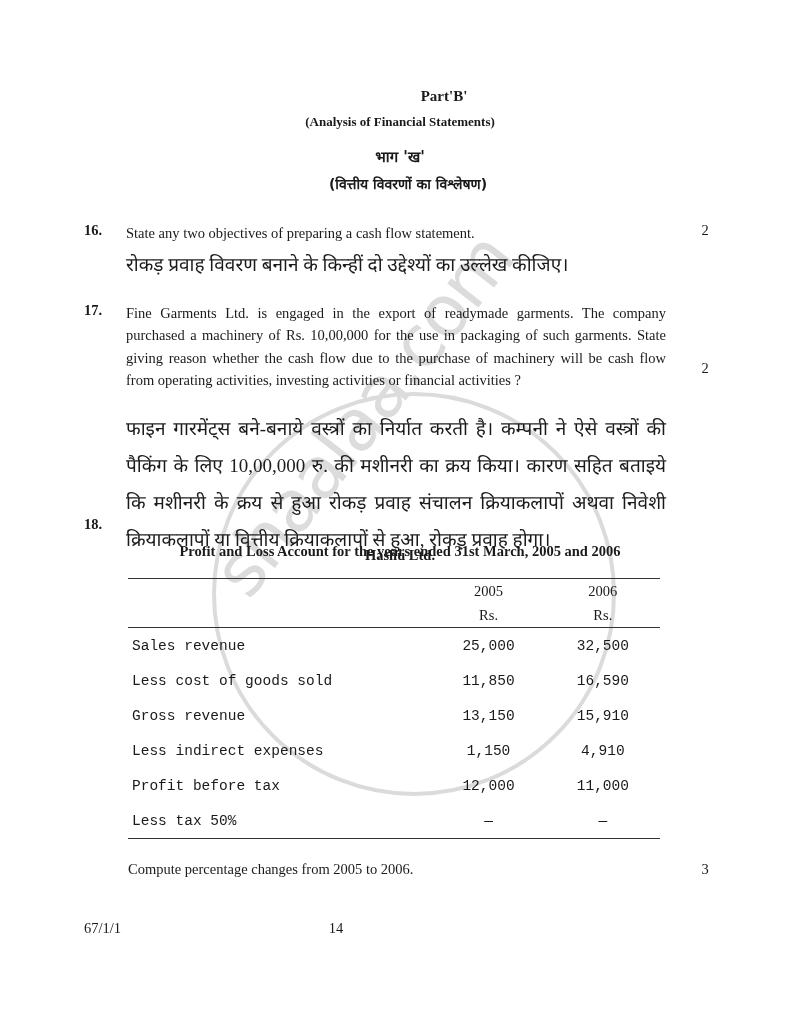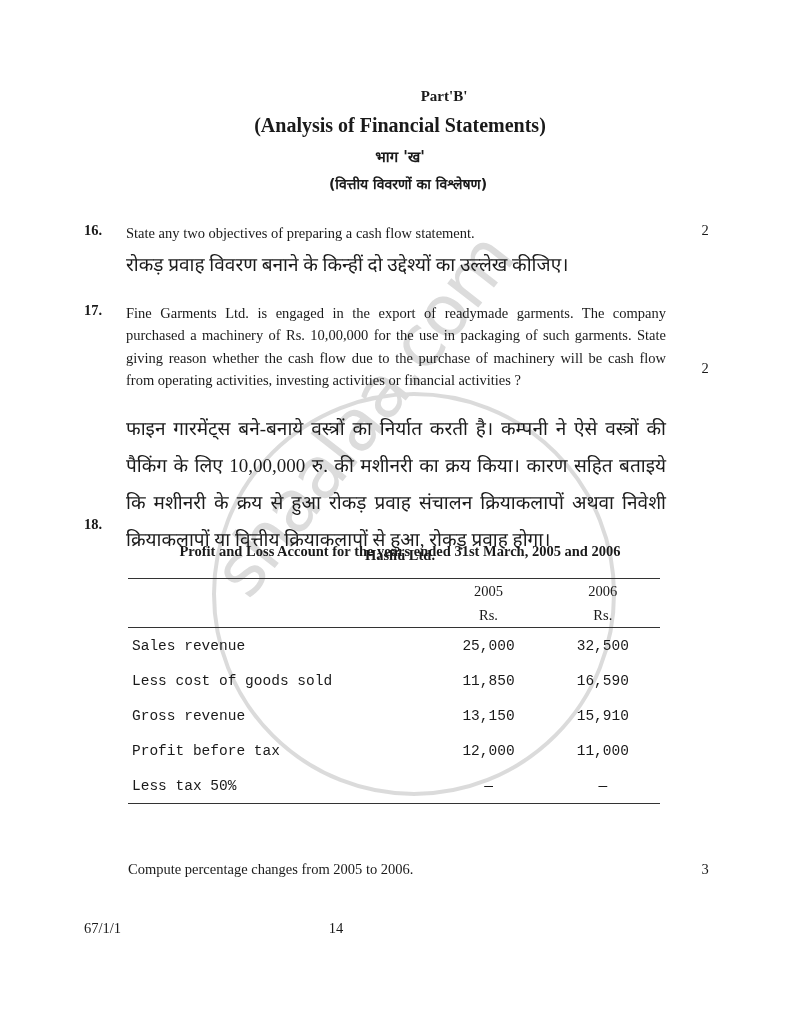--- a/index.html
+++ b/index.html
@@ -55,21 +55,21 @@
   #content {
     position: relative;
     z-index: 2;
   }
 
   .hdr {
     text-align: center;
     font-weight: bold;
   }
   #hdr-part    { position:absolute; left:8px; top:88px;  width:800px; font-size:15px;padding-left:36px; }
-  #hdr-analysis{ position:absolute; left:0; top:114px; width:800px; font-size:20px; }
+  #hdr-analysis{ position:absolute; left:0; top:114px; width:800px; font-size:13px; }
   #hdr-bhag    { position:absolute; left:0; top:146px; width:800px; font-size:15px;
                  font-family:"DejaVu Sans", sans-serif; }
   #hdr-vivran  { position:absolute; left:8px; top:174px; width:800px; font-size:14px;
                  font-family:"DejaVu Sans", sans-serif; }
 
   .qnum {
     position: absolute;
     font-weight: bold;
     font-size: 14.5px;
     left: 84px;
@@ -230,20 +230,25 @@
           <td class="c-label data-cell">Less cost of goods sold</td>
           <td class="c-2005 data-cell">11,850</td>
           <td class="c-2006 data-cell">16,590</td>
         </tr>
         <tr>
           <td class="c-label data-cell">Gross revenue</td>
           <td class="c-2005 data-cell">13,150</td>
           <td class="c-2006 data-cell">15,910</td>
         </tr>
         <tr>
+          <td class="c-label data-cell">Less indirect expenses</td>
+          <td class="c-2005 data-cell">1,150</td>
+          <td class="c-2006 data-cell">4,910</td>
+        </tr>
+        <tr>
           <td class="c-label data-cell">Profit before tax</td>
           <td class="c-2005 data-cell">12,000</td>
           <td class="c-2006 data-cell">11,000</td>
         </tr>
         <tr>
           <td class="c-label data-cell">Less tax 50%</td>
           <td class="c-2005 data-cell">—</td>
           <td class="c-2006 data-cell">—</td>
         </tr>
 

